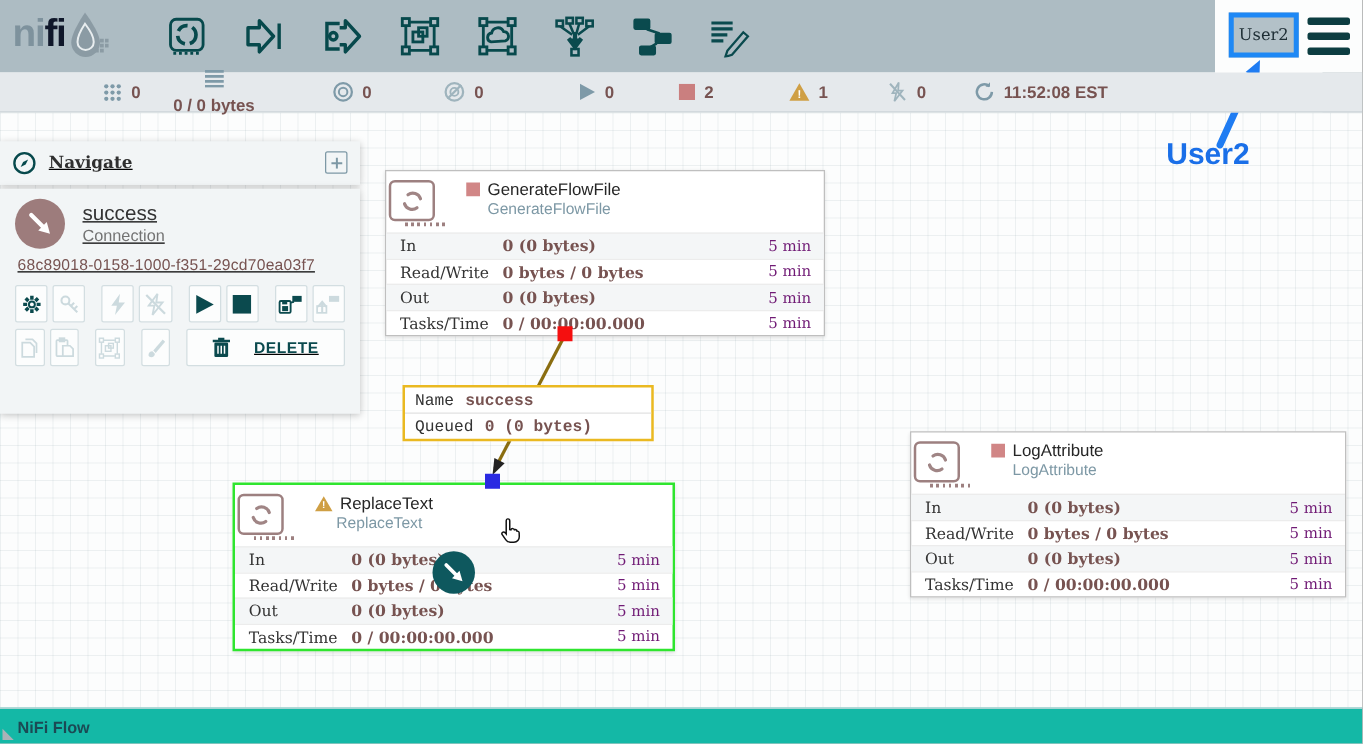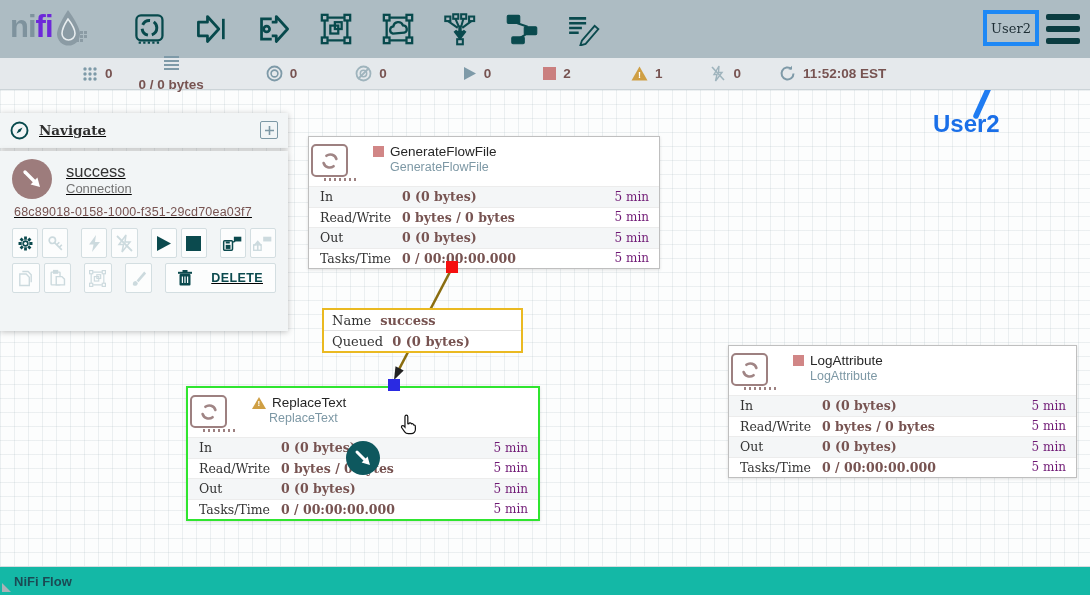--- a/index.html
+++ b/index.html
@@ -1,23 +1,23 @@
 <!DOCTYPE html>
 <html><head>
 <meta charset="utf-8">
 <style>
   html,body{margin:0;padding:0;background:#888;}
   .app{position:relative;width:1090px;height:595px;overflow:hidden;
        font-family:"Liberation Sans",sans-serif;background:#fcfdfd;margin:0 auto;}
 
   
-  .topbar{position:absolute;left:0;top:0;width:1090px;height:58px;background:#adbcc3;z-index:10;}
+  .topbar{position:absolute;left:0;top:0;width:972px;height:58px;background:#adbcc3;z-index:10;}
   .logo{position:absolute;left:10px;top:7px;display:flex;align-items:center;}
   .logo-ni{font-size:31px;font-weight:bold;color:#7e929d;letter-spacing:-1px;}
-  .logo-fi{font-size:31px;font-weight:bold;color:#6d28d9;letter-spacing:-1px;}
+  .logo-fi{font-size:31px;font-weight:bold;color:#0f172a;letter-spacing:-1px;}
   .tool-icons{position:absolute;left:133px;top:11px;display:flex;gap:28px;align-items:center;}
   .tool-icons .tbtn{width:34px;height:36px;display:flex;align-items:center;justify-content:center;}
   .user-btn{position:absolute;left:983px;top:10px;width:56px;height:36px;border:4px solid #1e88f5;
             background:#b3c1c8;box-sizing:border-box;display:flex;align-items:center;justify-content:center;
             font-family:"DejaVu Serif",serif;font-size:13px;color:#1d2d34;}
   .burger{position:absolute;left:1046px;top:14px;width:34px;height:30px;display:flex;flex-direction:column;justify-content:space-between;cursor:pointer;}
   .burger div{height:6px;background:#0c3d41;border-radius:2px;}
 
   
   .statusbar{position:absolute;left:0;top:58px;width:1090px;height:32px;background:#e5e9ec;
@@ -50,21 +50,21 @@
   .sel-avatar{width:40px;height:40px;border-radius:50%;background:#9d7c7c;display:flex;align-items:center;justify-content:center;}
   .sel-name{font-size:16.5px;color:#333;line-height:1.15;}
   .sel-type{font-size:13px;color:#737373;}
   .sel-id{font-size:12.5px;color:#775351;margin:2px 0 9px 2px;letter-spacing:.2px;}
   .btn-row{display:flex;align-items:center;margin-bottom:5px;}
   .obtn{width:30px;height:30px;background:#fcfdfd;border:1px solid #d3dee1;border-radius:2px;
         display:flex;align-items:center;justify-content:center;cursor:pointer;box-sizing:border-box;}
   .obtn+.obtn{margin-left:4px;}
   .grp{margin-left:13px !important;}
   .delete-btn{height:30px;background:#fcfdfd;border:1px solid #d3dee1;border-radius:2px;display:flex;
-              align-items:center;gap:19px;padding:0 12px;margin-left:13px;cursor:pointer;box-sizing:border-box;
+              align-items:center;gap:19px;padding:0 20px;margin-left:13px;cursor:pointer;box-sizing:border-box;
               font-size:12.5px;font-weight:bold;color:#0b4a4e;letter-spacing:.4px;}
 
   
   .proc{position:absolute;width:352px;background:#fff;border:1px solid #bfbfbf;box-sizing:border-box;
         z-index:3;box-shadow:0 1px 3px rgba(0,0,0,.12);}
   .proc.selected{border:2px solid #2fe52f;}
   .proc-head{height:49px;display:flex;padding:7px 0 0 2px;box-sizing:border-box;}
   .proc-ico{width:37px;height:33px;border:2px solid #9d8080;border-radius:5px;display:flex;align-items:center;
             justify-content:center;box-sizing:border-box;}
   .proc-perf{height:3px;width:33px;margin:1px 0 0 13px;
@@ -80,21 +80,21 @@
   .srow{display:flex;align-items:center;height:19.5px;border-top:1px solid #ececec;
         font-family:"DejaVu Serif",serif;font-size:12.5px;}
   .srow.odd{background:#f4f6f7;}
   .slabel{width:82px;padding-left:11px;color:#333;}
   .sval{flex:1;color:#775351;font-weight:bold;}
   .swin{width:48px;text-align:right;padding-right:10px;color:#701a75;font-size:12px;}
 
   
   .conn-label{position:absolute;left:322px;top:308px;width:201px;background:#fff;border:2px solid #eab921;
               box-sizing:border-box;z-index:5;font-family:"DejaVu Serif",serif;font-size:13px;}
-  .clrow{height:20px;display:flex;align-items:center;padding-left:8px;}
+  .clrow{height:20px;display:flex;align-items:center;padding-left:8px;font-family:Liberation Mono, monospace;}
   .clrow:first-child{border-bottom:1px solid #e2e2e2;}
   .cl-key{color:#333;}
   .cl-val{color:#775351;font-weight:bold;margin-left:9px;}
 
   
   .ovl{position:absolute;left:0;top:0;width:1090px;height:595px;pointer-events:none;}
   .conn-svg{z-index:4;}
   .badge{position:absolute;left:346px;top:441px;width:34px;height:34px;border-radius:50%;background:#0e585e;
          z-index:6;display:flex;align-items:center;justify-content:center;}
   .cursor{position:absolute;left:398px;top:413px;z-index:7;}

